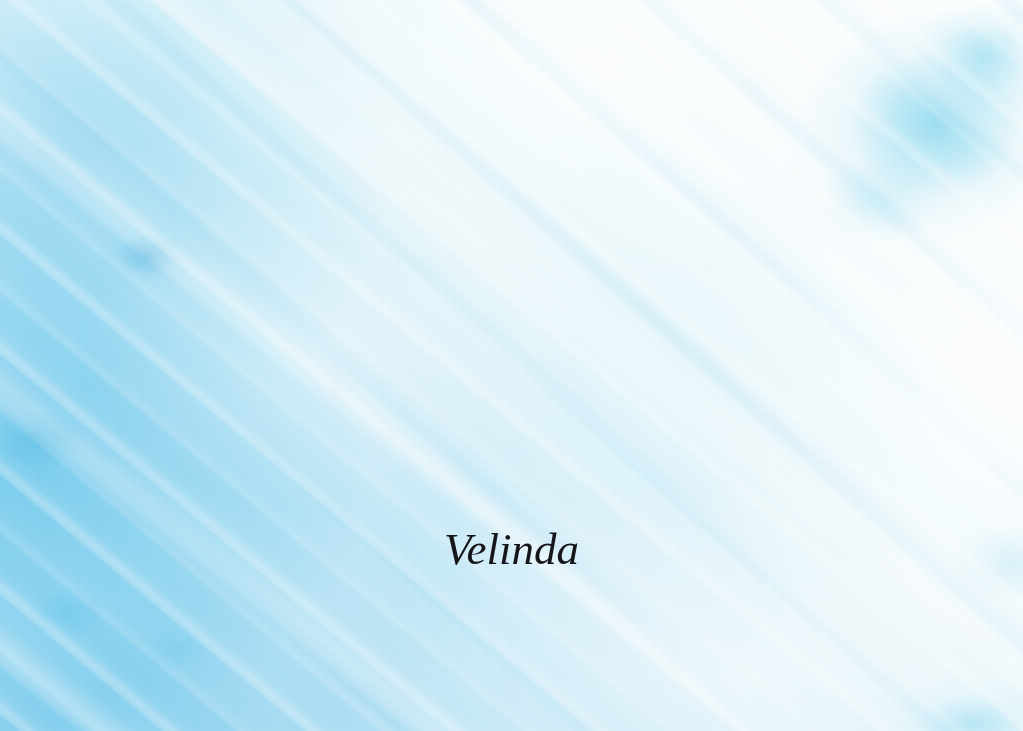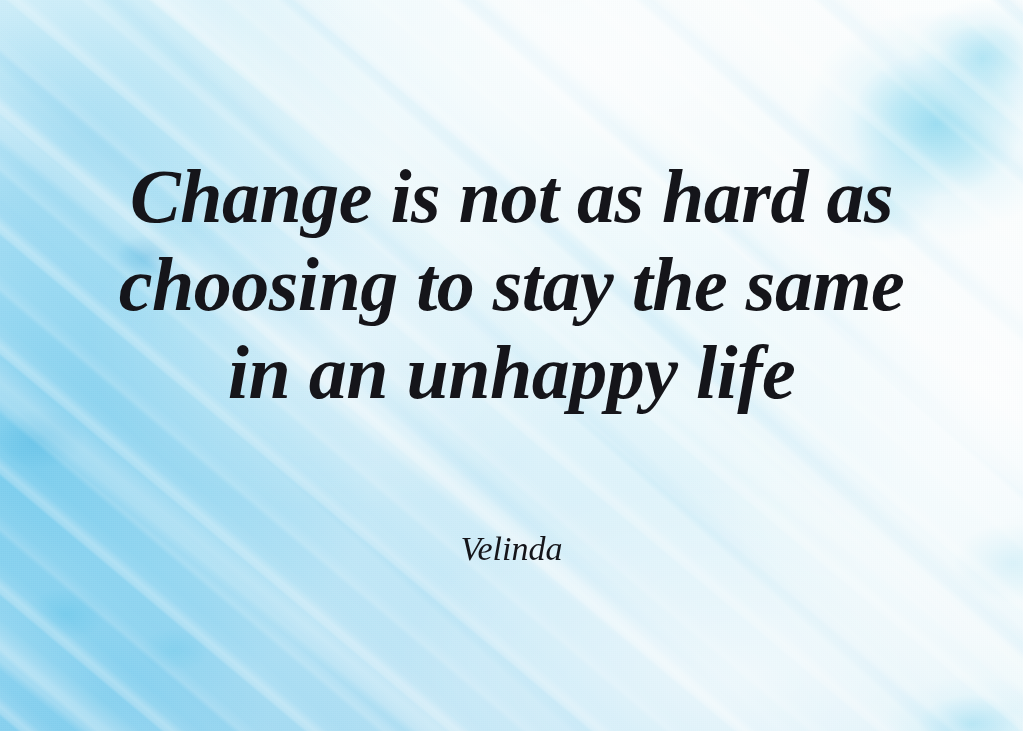--- a/index.html
+++ b/index.html
@@ -153,21 +153,21 @@
 
   .attribution {
     position: absolute;
     left: 0;
     right: 0;
     top: 520px;
     text-align: center;
     font-family: "Liberation Serif", "DejaVu Serif", serif;
     font-style: italic;
     font-weight: 400;
-    font-size: 34px;
+    font-size: 45px;
     line-height: 58px;
     color: #15151a;
   }
 </style>
 </head>
 <body>
 
 <div class="card">
 
   <div class="bg-layer bg-base"></div>
@@ -175,22 +175,17 @@
   <div class="bg-layer bg-streaks-b"></div>
   <div class="bg-layer bg-cyan-blot-tr"></div>
   <div class="bg-layer bg-cyan-blot-misc"></div>
   <div class="bg-layer bg-streaks-a"></div>
   <div class="bg-layer bg-streaks-c"></div>
   <div class="bg-layer bg-light-pools"></div>
   <div class="bg-layer bg-grain"></div>
 
   <div class="content">
 
-    <div class="quote-block">
-      <span class="quote-line">Change is not as hard as</span>
-      <span class="quote-line">choosing to stay the same</span>
-      <span class="quote-line">in an unhappy life</span>
-    </div>
 
     <div class="attribution">Velinda</div>
 
   </div>
 </div>
 
 </body></html>

